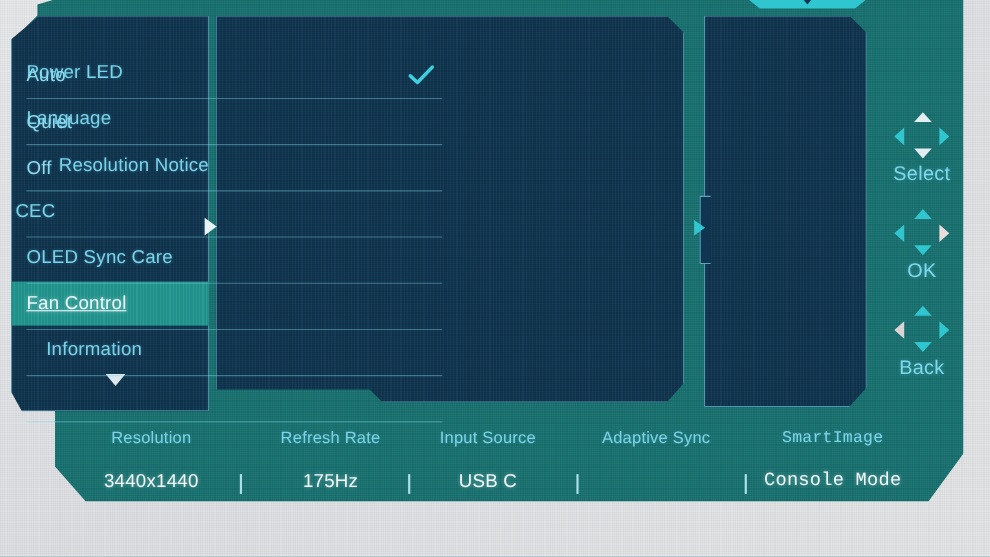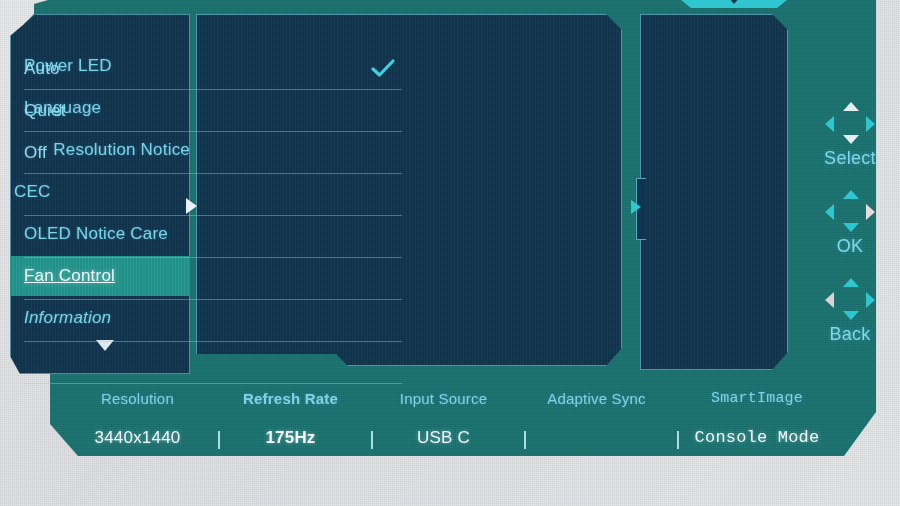--- a/index.html
+++ b/index.html
@@ -165,21 +165,21 @@
   }
 
   
   #nav-column {
     position: absolute;
     left: 793px; top: 14px;
     width: 90px; height: 352px;
   }
   .dpad {
     position: absolute;
-    left: 12px; width: 90px; height: 84px;
+    left: 0; width: 90px; height: 84px;
   }
   .dpad .pad { position: absolute; left: 20px; top: 0; width: 50px; height: 46px; }
   .tri-up, .tri-down, .tri-left, .tri-right {
     position: absolute; width: 0; height: 0;
   }
   .tri-up {
     left: 18px; top: 0;
     border-left: 8px solid transparent;
     border-right: 8px solid transparent;
     border-bottom: 9px solid #2fc6cf;
@@ -271,26 +271,26 @@
       <div class="side-item" style="top: 88px; left: 10px;">
         <span>Language</span>
       </div>
       <div class="side-item" style="top: 130px; left: 10px; justify-content: flex-end;">
         <span>Resolution Notice</span>
       </div>
       <div class="side-item" style="top: 172px; left: 0;">
         <span>CEC</span>
       </div>
       <div class="side-item" style="top: 214px; left: 10px;">
-        <span>OLED Notice Care</span>
+        <span>OLED Sync Care</span>
       </div>
       <div class="side-item selected" style="top: 256px; left: 10px;">
         <span>Fan Control</span>
       </div>
-      <div class="side-item" style="top: 298px; left: 10px; font-style: italic;">
+      <div class="side-item" style="top: 298px; left: 28px;">
         <span>Information</span>
       </div>
     </div>
   <div id="sidebar-scroll-down"></div>
 
   <div id="arrow-a"></div>
 
   <div class="panel" id="options-panel"></div>
   <div id="options-rows">
       <div class="opt-row" style="top: 48px;">
@@ -357,21 +357,21 @@
         <div class="dpad-label">Back</div>
       </div>
     </div>
 
   <div id="status-bar">
       <div class="status-col" style="left: 12px; width: 195px;">
         <div class="status-label">Resolution</div>
         <div class="status-value">3440x1440</div>
       </div>
       <div class="status-sep" style="left: 190px;"></div>
-      <div class="status-col" style="left: 165px; width: 195px; font-weight: bold;">
+      <div class="status-col" style="left: 175px; width: 195px;">
         <div class="status-label">Refresh Rate</div>
         <div class="status-value">175Hz</div>
       </div>
       <div class="status-sep" style="left: 343px;"></div>
       <div class="status-col" style="left: 318px; width: 195px;">
         <div class="status-label">Input Source</div>
         <div class="status-value">USB C</div>
       </div>
       <div class="status-sep" style="left: 496px;"></div>
       <div class="status-col" style="left: 471px; width: 195px;">

